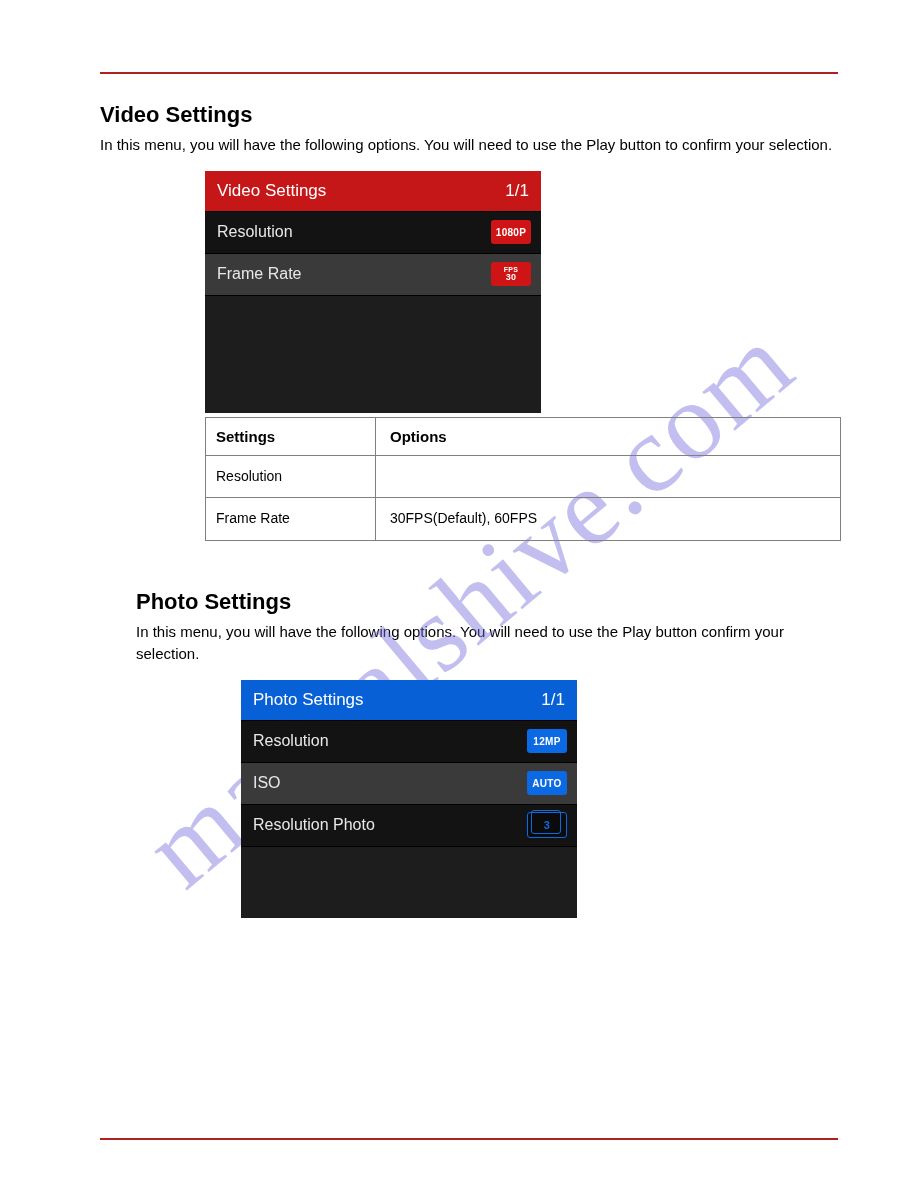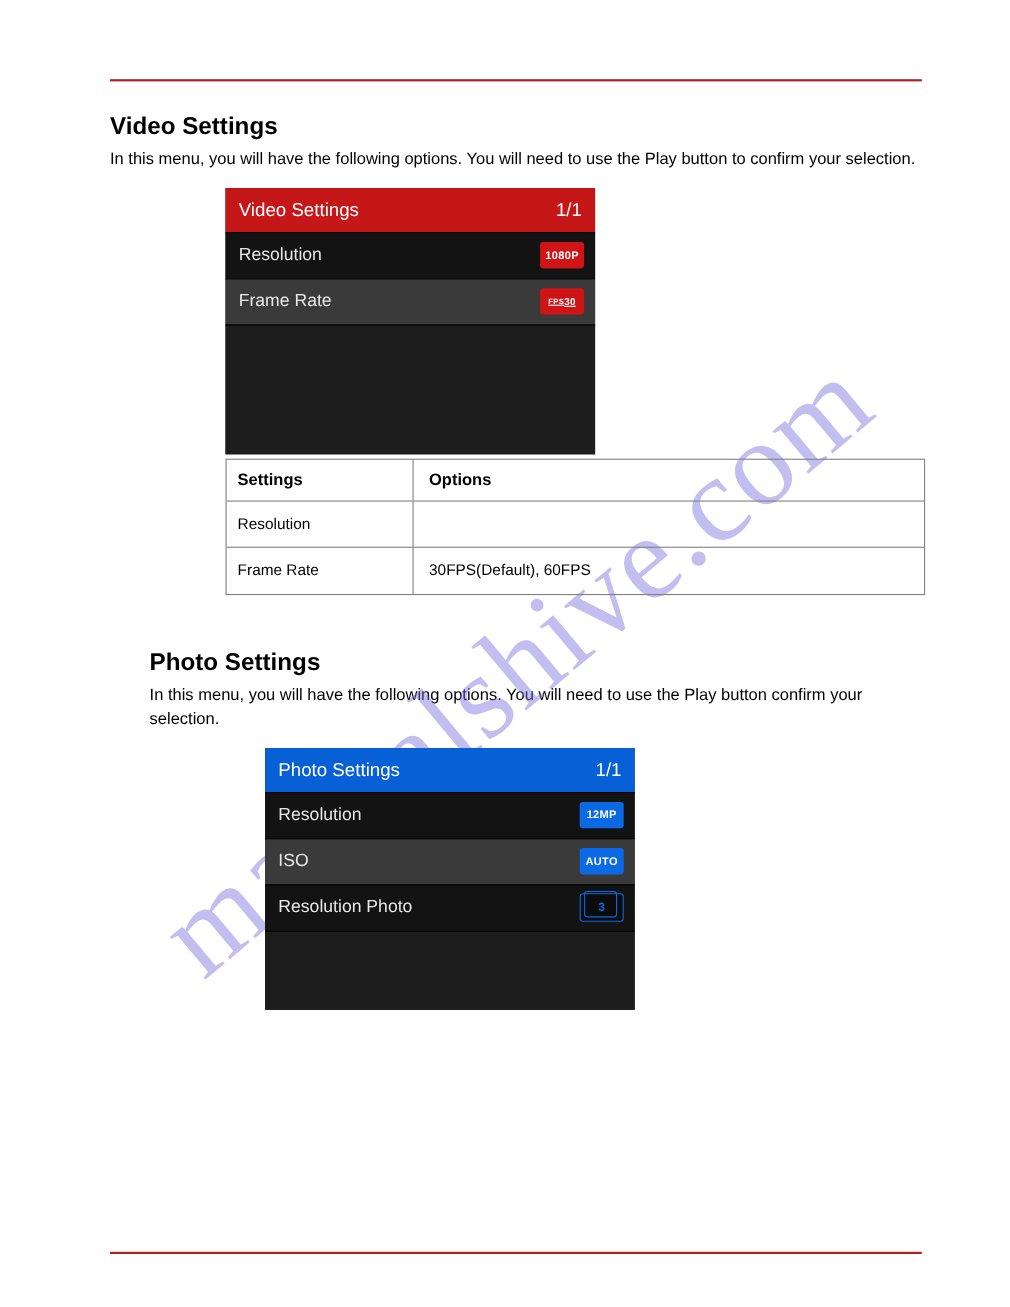--- a/index.html
+++ b/index.html
@@ -102,22 +102,21 @@
     position: absolute;
     top: -3px; left: 3px;
     width: 28px; height: 22px;
     border: 1px solid #0b6ae3;
     border-radius: 3px;
   }
   .badge-stack {
     background: #cf1416;
     font-size: 9px;
     line-height: 1;
-    flex-direction: row;
-    text-decoration: underline;
+    flex-direction: column;
   }
   .badge-stack span:first-child { font-size: 7px; }
   .filler-video { height: 118px; background:#1d1d1d; border-top:1px solid #000;}
   .filler-photo { height: 72px;  background:#1d1d1d; border-top:1px solid #000;}
 
   
   .opts-table {
     display: flex;
     margin: 4px 0 0 105px;
     width: 636px;

